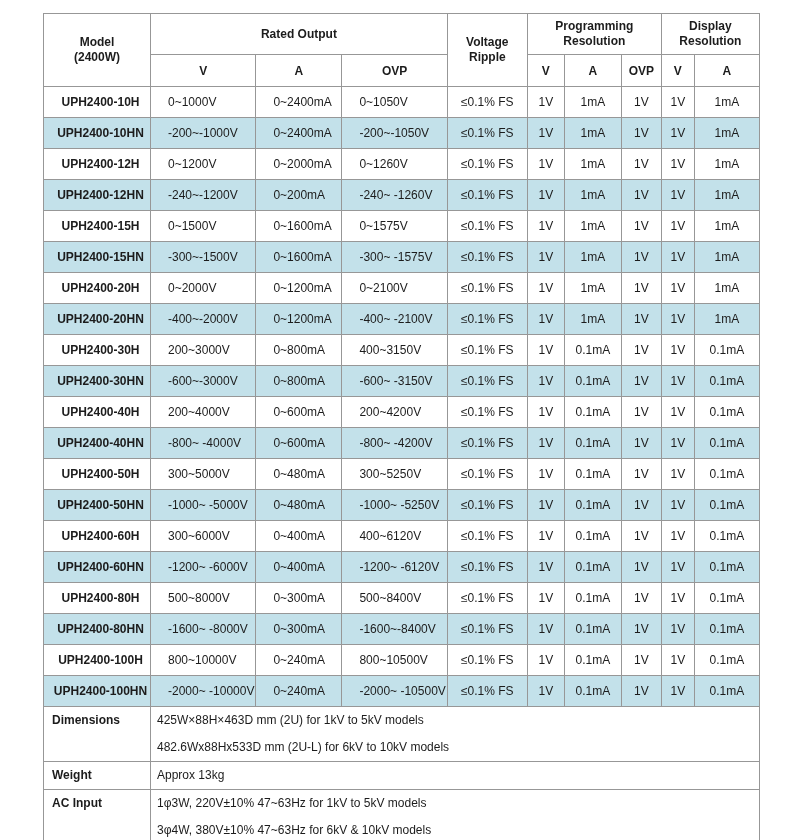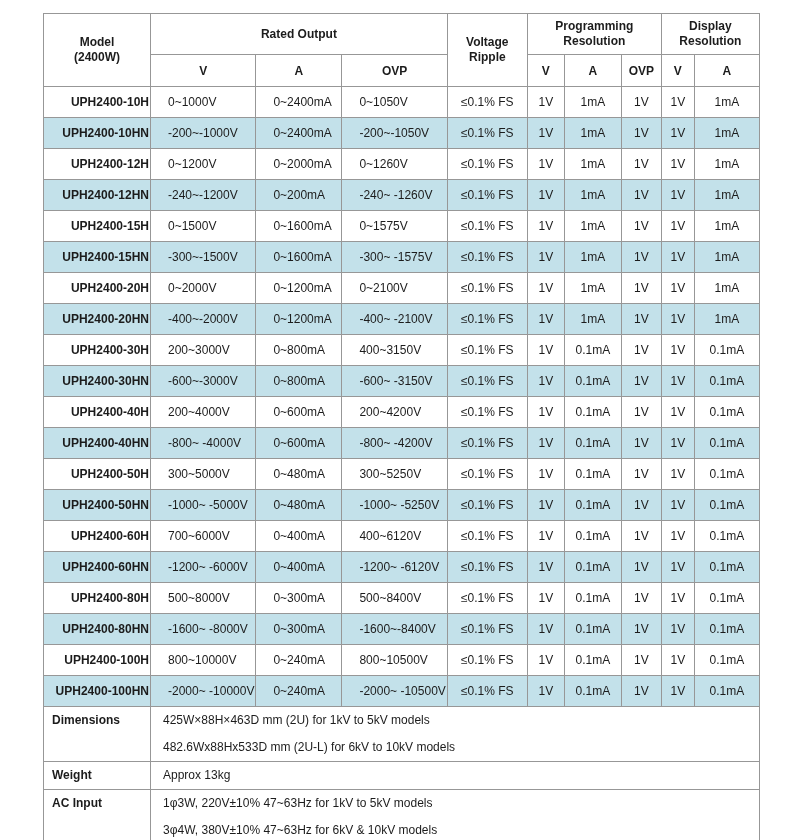--- a/index.html
+++ b/index.html
@@ -19,26 +19,26 @@
     overflow:hidden;white-space:nowrap;
   }
   thead th{font-weight:bold;text-align:center;vertical-align:middle;background:#fff;padding:0;}
   tr.hrow1{height:41px;}
   tr.hrow2{height:32px;}
   .two-line div{line-height:15px;}
   .model-head div{line-height:15px;}
   .model-head div:first-child{}
   tbody tr{height:31px;}
   tbody tr.alt td{background:var(--alt,#c3e1ea);}
-  td.model{font-weight:bold;text-align:right;padding-left:8px;}
+  td.model{font-weight:bold;text-align:center;padding-left:8px;}
   td.left{text-align:left;padding-left:17px;}
   td.center{text-align:center;}
   tfoot td{vertical-align:top;}
   td.foot-label{font-weight:bold;text-align:left;padding:6px 0 6px 8px;line-height:15px;}
-  td.foot-value{text-align:left;padding:6px 0 6px 12px;line-height:15px;}
+  td.foot-value{text-align:left;padding:6px 0 6px 6px;line-height:15px;}
   td.foot-value div + div{margin-top:12px;}
 </style>
 </head>
 <body style="--alt: #c3e1ea; --border: #979797; --text: #1c1c1c;">
 
 <table class="spec">
   <colgroup>
     <col style="width:107px">
       <col style="width:97px">
       <col style="width:86px">
@@ -245,21 +245,21 @@
         <td class="left">-1000~ -5250V</td>
         <td class="center">≤0.1% FS</td>
         <td class="center">1V</td>
         <td class="center">0.1mA</td>
         <td class="center">1V</td>
         <td class="center">1V</td>
         <td class="center">0.1mA</td>
       </tr>
       <tr>
         <td class="model">UPH2400-60H</td>
-        <td class="left">700~6000V</td>
+        <td class="left">300~6000V</td>
         <td class="left">0~400mA</td>
         <td class="left">400~6120V</td>
         <td class="center">≤0.1% FS</td>
         <td class="center">1V</td>
         <td class="center">0.1mA</td>
         <td class="center">1V</td>
         <td class="center">1V</td>
         <td class="center">0.1mA</td>
       </tr>
       <tr class="alt">

